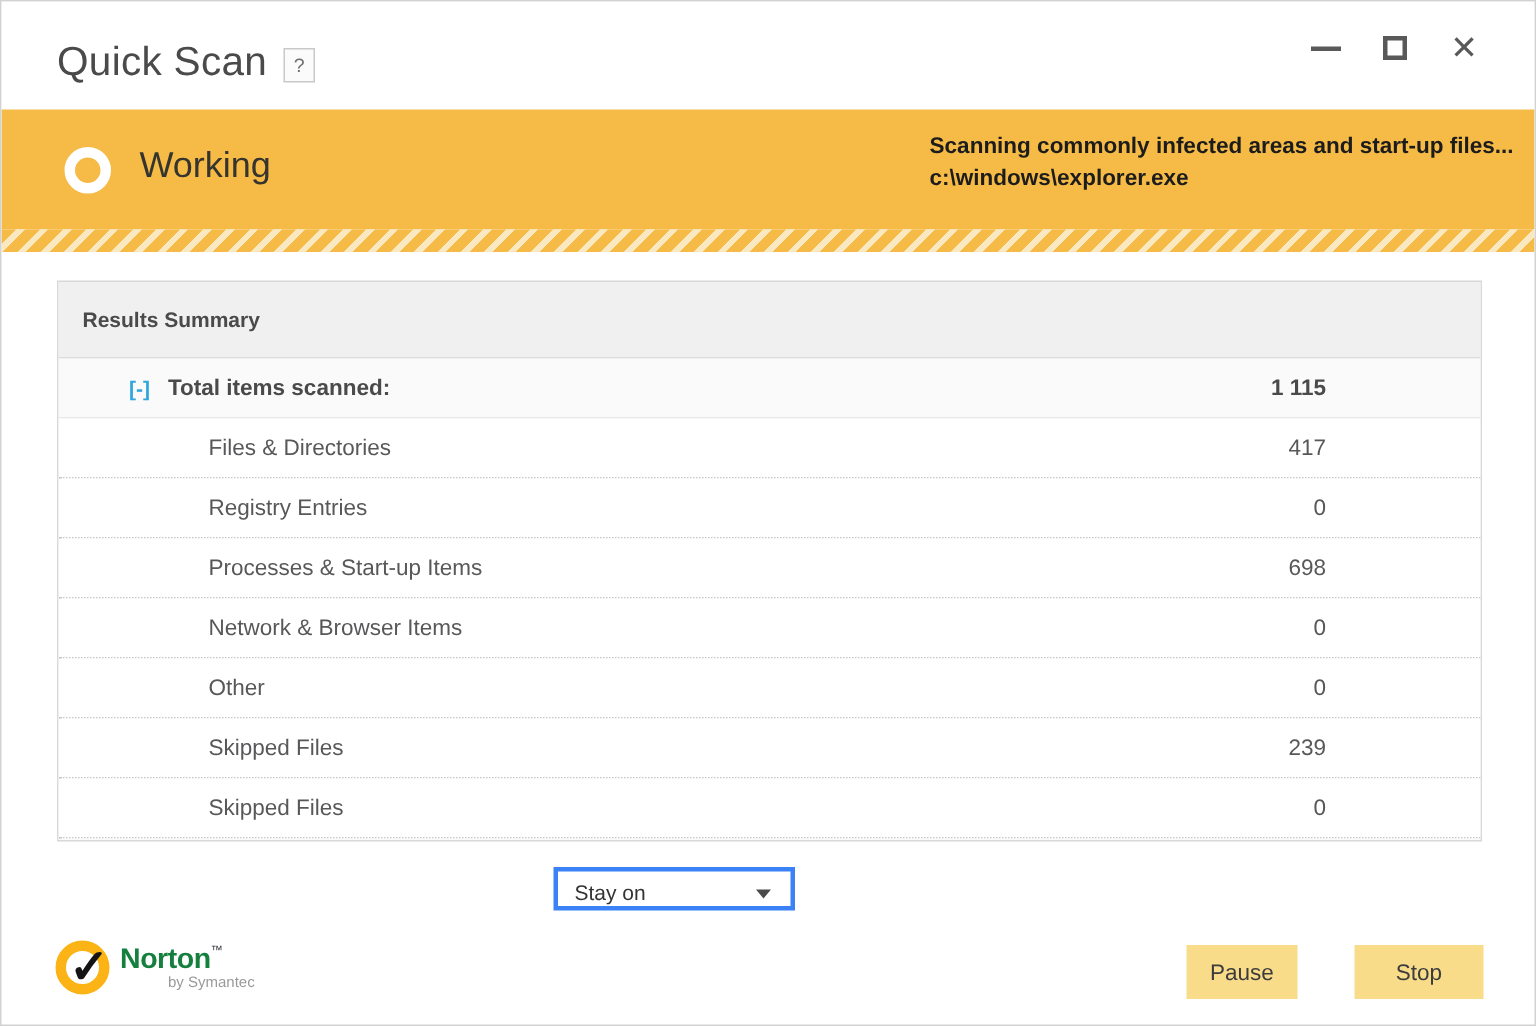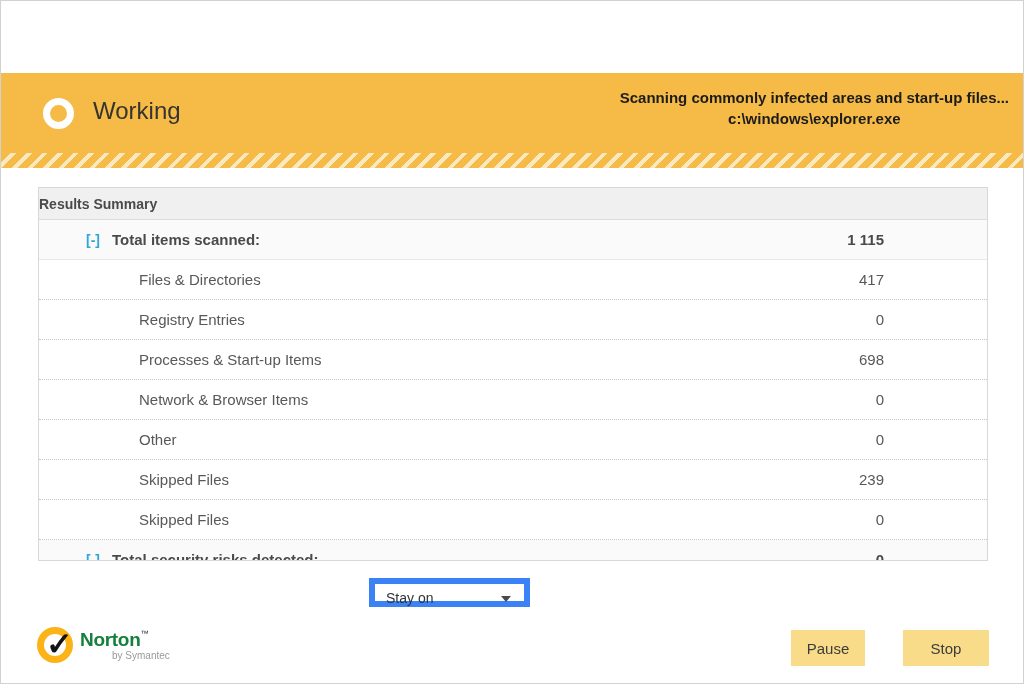--- a/index.html
+++ b/index.html
@@ -13,41 +13,41 @@
   .win-controls { position:absolute; top:18px; right:36px; display:flex; gap:24px; align-items:center; height:26px; }
   .win-btn { display:flex; align-items:center; justify-content:center; width:22px; height:24px; cursor:pointer; }
   .min-glyph { width:20px; height:3px; background:#595959; }
   .max-glyph { width:16px; height:16px; border:3px solid #595959; }
   .close-glyph { font-size:22px; color:#595959; font-weight:400; line-height:1; }
 
   
   .banner { position:absolute; top:72px; left:0; right:0; height:80px; background:#f6bb46; }
   .ring-icon { position:absolute; left:42px; top:25px; width:31px; height:31px; border:7px solid #ffffff; border-radius:50%; }
   .working { position:absolute; left:92px; top:24px; font-size:24px; color:#35342e; }
-  .banner-msg { position:absolute; right:14px; top:16px; text-align:center; color:#1c1c1c; }
+  .banner-msg { position:absolute; right:14px; top:16px; text-align:left; color:#1c1c1c; }
   .banner-msg .line1 { font-size:15px; font-weight:700; }
   .banner-msg .line2 { font-size:15px; font-weight:600; margin-top:4px; }
   .stripes { position:absolute; top:152px; left:0; right:0; height:15px;
              background:repeating-linear-gradient(135deg, #f6bb46 0 7px, #fae8c1 7px 11px); }
 
   
   .panel { position:absolute; left:37px; top:186px; width:950px; height:374px; border:1px solid #d8d8d8; background:#fff; overflow:hidden; }
-  .panel-header { height:32px; background:#f0f0f0; border-bottom:1px solid #dcdcdc; display:flex; align-items:center; padding-left:0; font-weight:700; font-size:14px; color:#4a4a4a; }
+  .panel-header { height:51px; background:#f0f0f0; border-bottom:1px solid #dcdcdc; display:flex; align-items:center; padding-left:16px; font-weight:700; font-size:14px; color:#4a4a4a; }
   .row { height:40px; display:flex; align-items:center; position:relative; background:#fff; }
   .row.total { background:#fafafa; border-bottom:1px solid #e8e8e8; }
   .toggle { color:#2fa7dc; font-weight:700; font-size:14px; margin-left:47px; width:26px; cursor:pointer; }
   .total-label { font-weight:700; font-size:15px; color:#4a4a4a; }
   .row.sub { border-bottom:1px dotted #c6c6c6; }
   .sub-label { margin-left:100px; font-size:15px; color:#58585a; }
   .value { position:absolute; right:103px; font-size:15px; color:#58585a; }
   .row.total .value { font-weight:700; color:#4a4a4a; }
 
   
   .completion-label { position:absolute; left:37px; top:583px; font-size:15px; color:#3c3c3c; }
-  .dropdown { position:absolute; left:368px; top:577px; width:161px; height:29px; border:6px solid #3b82f6; background:#fff; cursor:pointer; }
+  .dropdown { position:absolute; left:368px; top:577px; width:161px; height:29px; border:3px solid #3b82f6; background:#fff; cursor:pointer; }
   .dropdown-value { position:absolute; left:11px; top:6px; font-size:14px; color:#333; }
   .dropdown-arrow { position:absolute; right:13px; top:12px; width:0; height:0; border-left:5px solid transparent; border-right:5px solid transparent; border-top:6px solid #4a4a4a; }
 
   
   .brand { position:absolute; left:36px; top:626px; display:flex; align-items:center; }
   .brand-circle { position:relative; width:36px; height:36px; border:7px solid #fcb316; background:#fff; border-radius:50%; }
   .brand-check { position:absolute; left:2px; top:-9px; font-size:32px; font-weight:700; color:#141414; }
   .brand-text { margin-left:7px; }
   .brand-name { font-size:19px; font-weight:800; color:#15803d; letter-spacing:-0.3px; }
   .brand-tm { font-size:8px; vertical-align:top; color:#2d2d35; }
@@ -56,20 +56,37 @@
   
   .btn { position:absolute; top:629px; height:36px; background:#f8dc8a; border:none; font-size:15px; color:#3c3c3c; font-family:"Liberation Sans", sans-serif; cursor:pointer; }
   .btn-pause { left:790px; width:74px; }
   .btn-stop { left:902px; width:86px; }
 </style>
 </head>
 <body>
 
 <div class="window">
 
+  <div class="titlebar">
+    <div class="title">Quick Scan</div>
+    <div class="help-box">
+      <span>?</span>
+    </div>
+    <div class="win-controls">
+      <div class="win-btn">
+        <span class="min-glyph"></span>
+      </div>
+      <div class="win-btn">
+        <span class="max-glyph"></span>
+      </div>
+      <div class="win-btn">
+        <span class="close-glyph">✕</span>
+      </div>
+    </div>
+  </div>
 
   <div class="banner">
     <div class="ring-icon"></div>
     <div class="working">Working</div>
     <div class="banner-msg">
       <div class="line1">Scanning commonly infected areas and start-up files...</div>
       <div class="line2">c:\windows\explorer.exe</div>
     </div>
   </div>
   <div class="stripes"></div>

